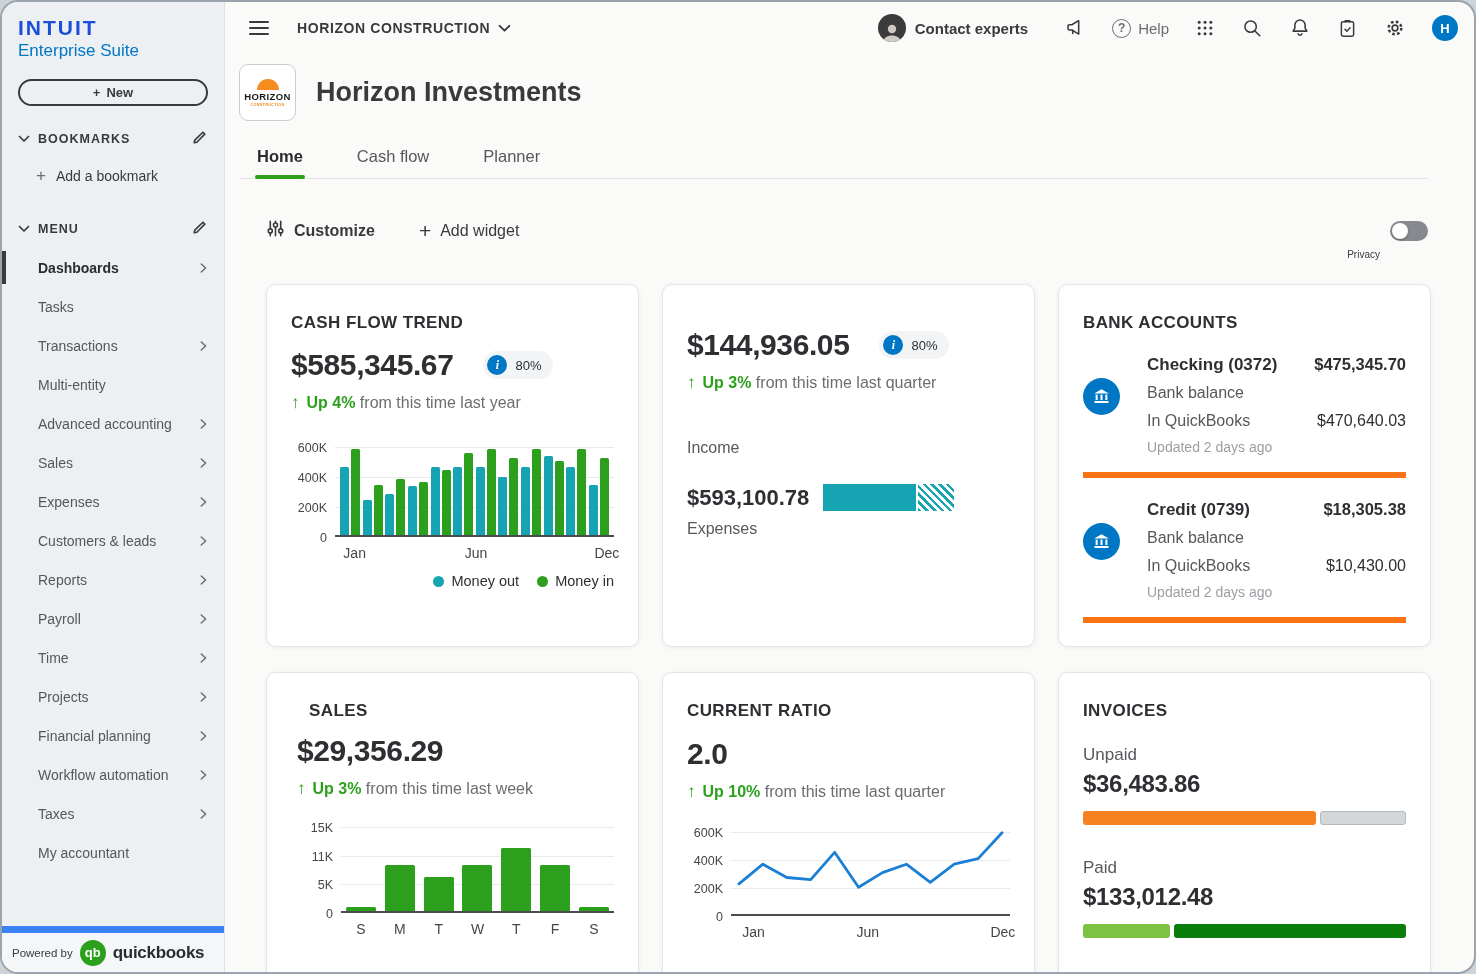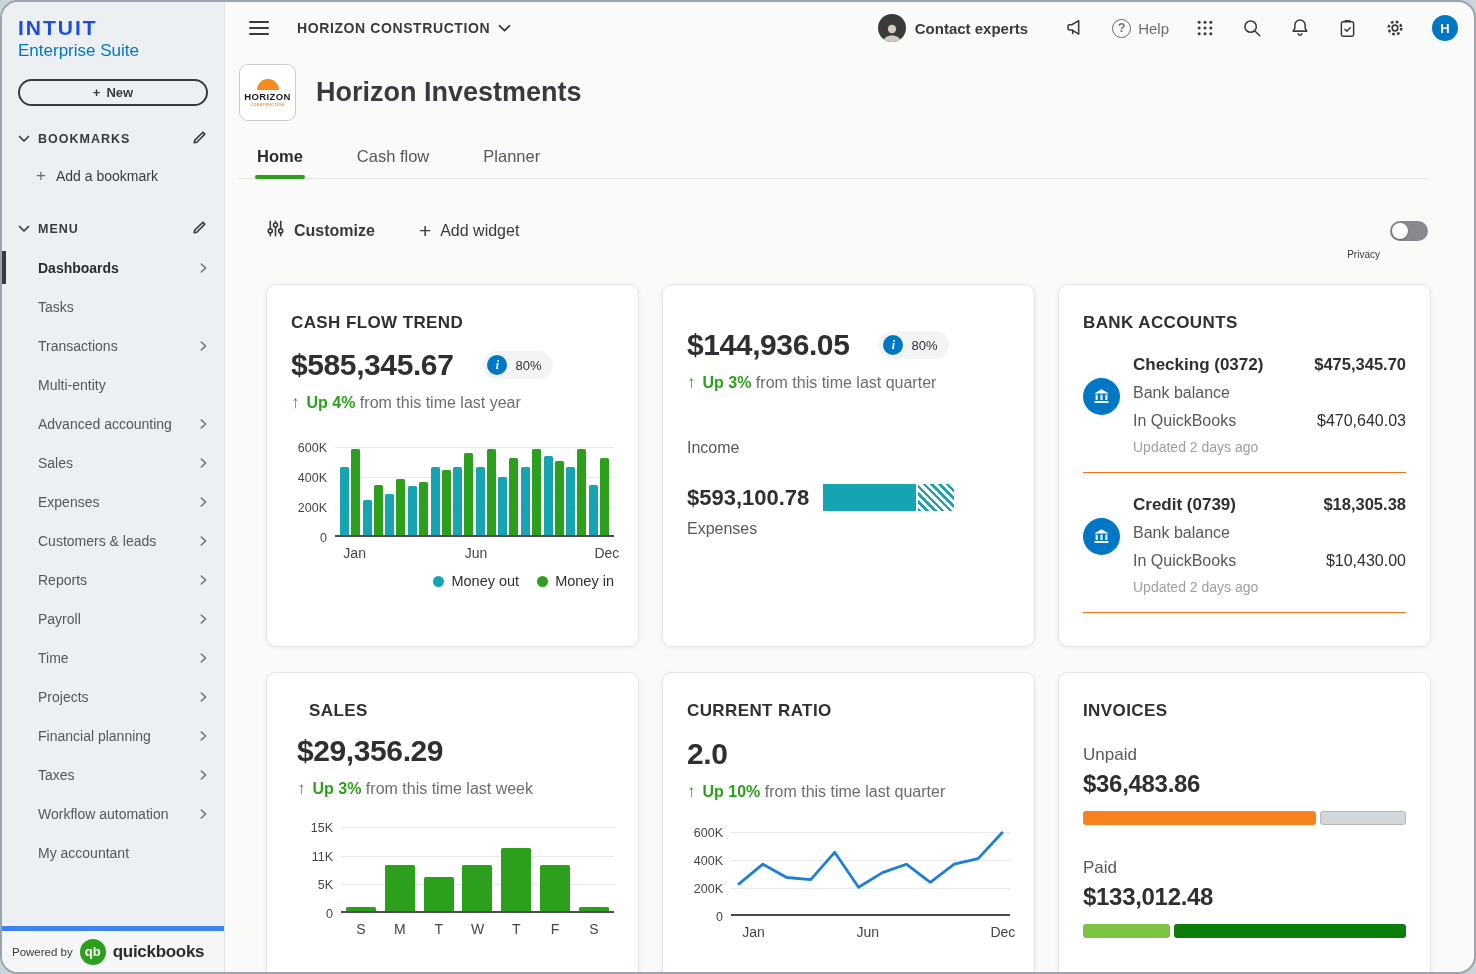--- a/index.html
+++ b/index.html
@@ -17,21 +17,21 @@
   .side-head { display:flex; align-items:center; gap:8px; padding:0 16px; height:34px; margin-top:16px;
                font-size:12.5px; font-weight:700; letter-spacing:1px; color:#393A3D; }
   .side-head .spacer { flex:1; }
   .add-bookmark { display:flex; align-items:center; gap:10px; padding-left:34px; height:40px; font-size:14px; color:#393A3D; cursor:pointer; }
   .add-bookmark .plus { font-size:17px; color:#6B6D70; }
   .menu-list { margin-top:2px; }
   .menu-item { height:39px; display:flex; align-items:center; padding:0 14px 0 36px; font-size:14px; color:#55575B; cursor:pointer; position:relative; }
   .menu-item .chev { margin-left:auto; display:flex; }
   .menu-item.selected { font-weight:700; color:#2B2C2E; }
   .menu-item.selected::before { content:''; position:absolute; left:0; top:3px; bottom:3px; width:4px; background:#393A3D; }
-  .side-footer { margin-top:auto; border-top:5px solid #3b82f6; height:46px; display:flex; align-items:center; padding:0 10px; gap:7px; background:#F4F6F8; }
+  .side-footer { margin-top:auto; border-top:7px solid #3b82f6; height:46px; display:flex; align-items:center; padding:0 10px; gap:7px; background:#F4F6F8; }
   .powered-by { font-size:11.5px; color:#393A3D; }
   .qb-circle { width:26px; height:26px; border-radius:50%; background:#2CA01C; color:#fff; font-weight:800; font-size:13px;
                display:flex; align-items:center; justify-content:center; }
   .qb-word { font-size:17px; font-weight:700; color:#2B2C2E; letter-spacing:-0.3px; }
 
   
   .main { flex:1; display:flex; flex-direction:column; overflow:hidden; }
   .topbar { height:52px; display:flex; align-items:center; padding:0 16px 0 24px; flex-shrink:0; }
   .hamburger { width:20px; display:flex; flex-direction:column; gap:4px; cursor:pointer; margin-right:28px; }
   .hamburger span { height:2px; background:#393A3D; border-radius:1px; }
@@ -106,21 +106,21 @@
   .legend-dot { width:11px; height:11px; border-radius:50%; }
 
   
   .pl-block { margin-top:46px; }
   .pl-row { display:flex; align-items:center; }
   .pl-amt { font-size:22px; font-weight:700; color:#2E2F32; width:136px; flex-shrink:0; }
   .pl-bar { display:flex; height:27px; gap:2px; }
   .pl-label { font-size:16px; color:#56585C; margin:9px 0 27px; }
 
   
-  .acct { display:flex; gap:13px; padding:17px 0 13px; border-bottom:1px solid #f97316; }
+  .acct { display:flex; gap:27px; padding:17px 0 13px; border-bottom:6px solid #f97316; }
   .acct-icon { width:37px; height:37px; border-radius:50%; background:#0077C5; display:flex; align-items:center;
                justify-content:center; flex-shrink:0; margin-top:28px; }
   .acct-main { flex:1; }
   .acct-row { display:flex; justify-content:space-between; align-items:baseline; line-height:28px; font-size:16px; }
   .acct-name { font-size:17px; font-weight:700; color:#2E2F32; }
   .acct-balance { font-size:16.5px; font-weight:700; color:#2E2F32; }
   .acct-gray { color:#56585C; }
   .acct-val { color:#2E2F32; }
   .acct-updated { font-size:14px; color:#9B9EA3; line-height:24px; }
 
@@ -268,29 +268,29 @@
         </div>
         <div class="menu-item">
           <span>Financial planning</span>
           <span class="chev">
             <svg width="14" height="14" viewBox="0 0 16 16" fill="none" stroke="#6B6D70" stroke-width="1.7" stroke-linecap="round" stroke-linejoin="round">
               <path d="M6 3.5 11 8l-5 4.5"></path>
             </svg>
           </span>
         </div>
         <div class="menu-item">
+          <span>Workflow automation</span>
+          <span class="chev">
+            <svg width="14" height="14" viewBox="0 0 16 16" fill="none" stroke="#6B6D70" stroke-width="1.7" stroke-linecap="round" stroke-linejoin="round">
+              <path d="M6 3.5 11 8l-5 4.5"></path>
+            </svg>
+          </span>
+        </div>
+        <div class="menu-item">
           <span>Taxes</span>
-          <span class="chev">
-            <svg width="14" height="14" viewBox="0 0 16 16" fill="none" stroke="#6B6D70" stroke-width="1.7" stroke-linecap="round" stroke-linejoin="round">
-              <path d="M6 3.5 11 8l-5 4.5"></path>
-            </svg>
-          </span>
-        </div>
-        <div class="menu-item">
-          <span>Workflow automation</span>
           <span class="chev">
             <svg width="14" height="14" viewBox="0 0 16 16" fill="none" stroke="#6B6D70" stroke-width="1.7" stroke-linecap="round" stroke-linejoin="round">
               <path d="M6 3.5 11 8l-5 4.5"></path>
             </svg>
           </span>
         </div>
         <div class="menu-item">
           <span>My accountant</span>
         </div>
       </nav>

